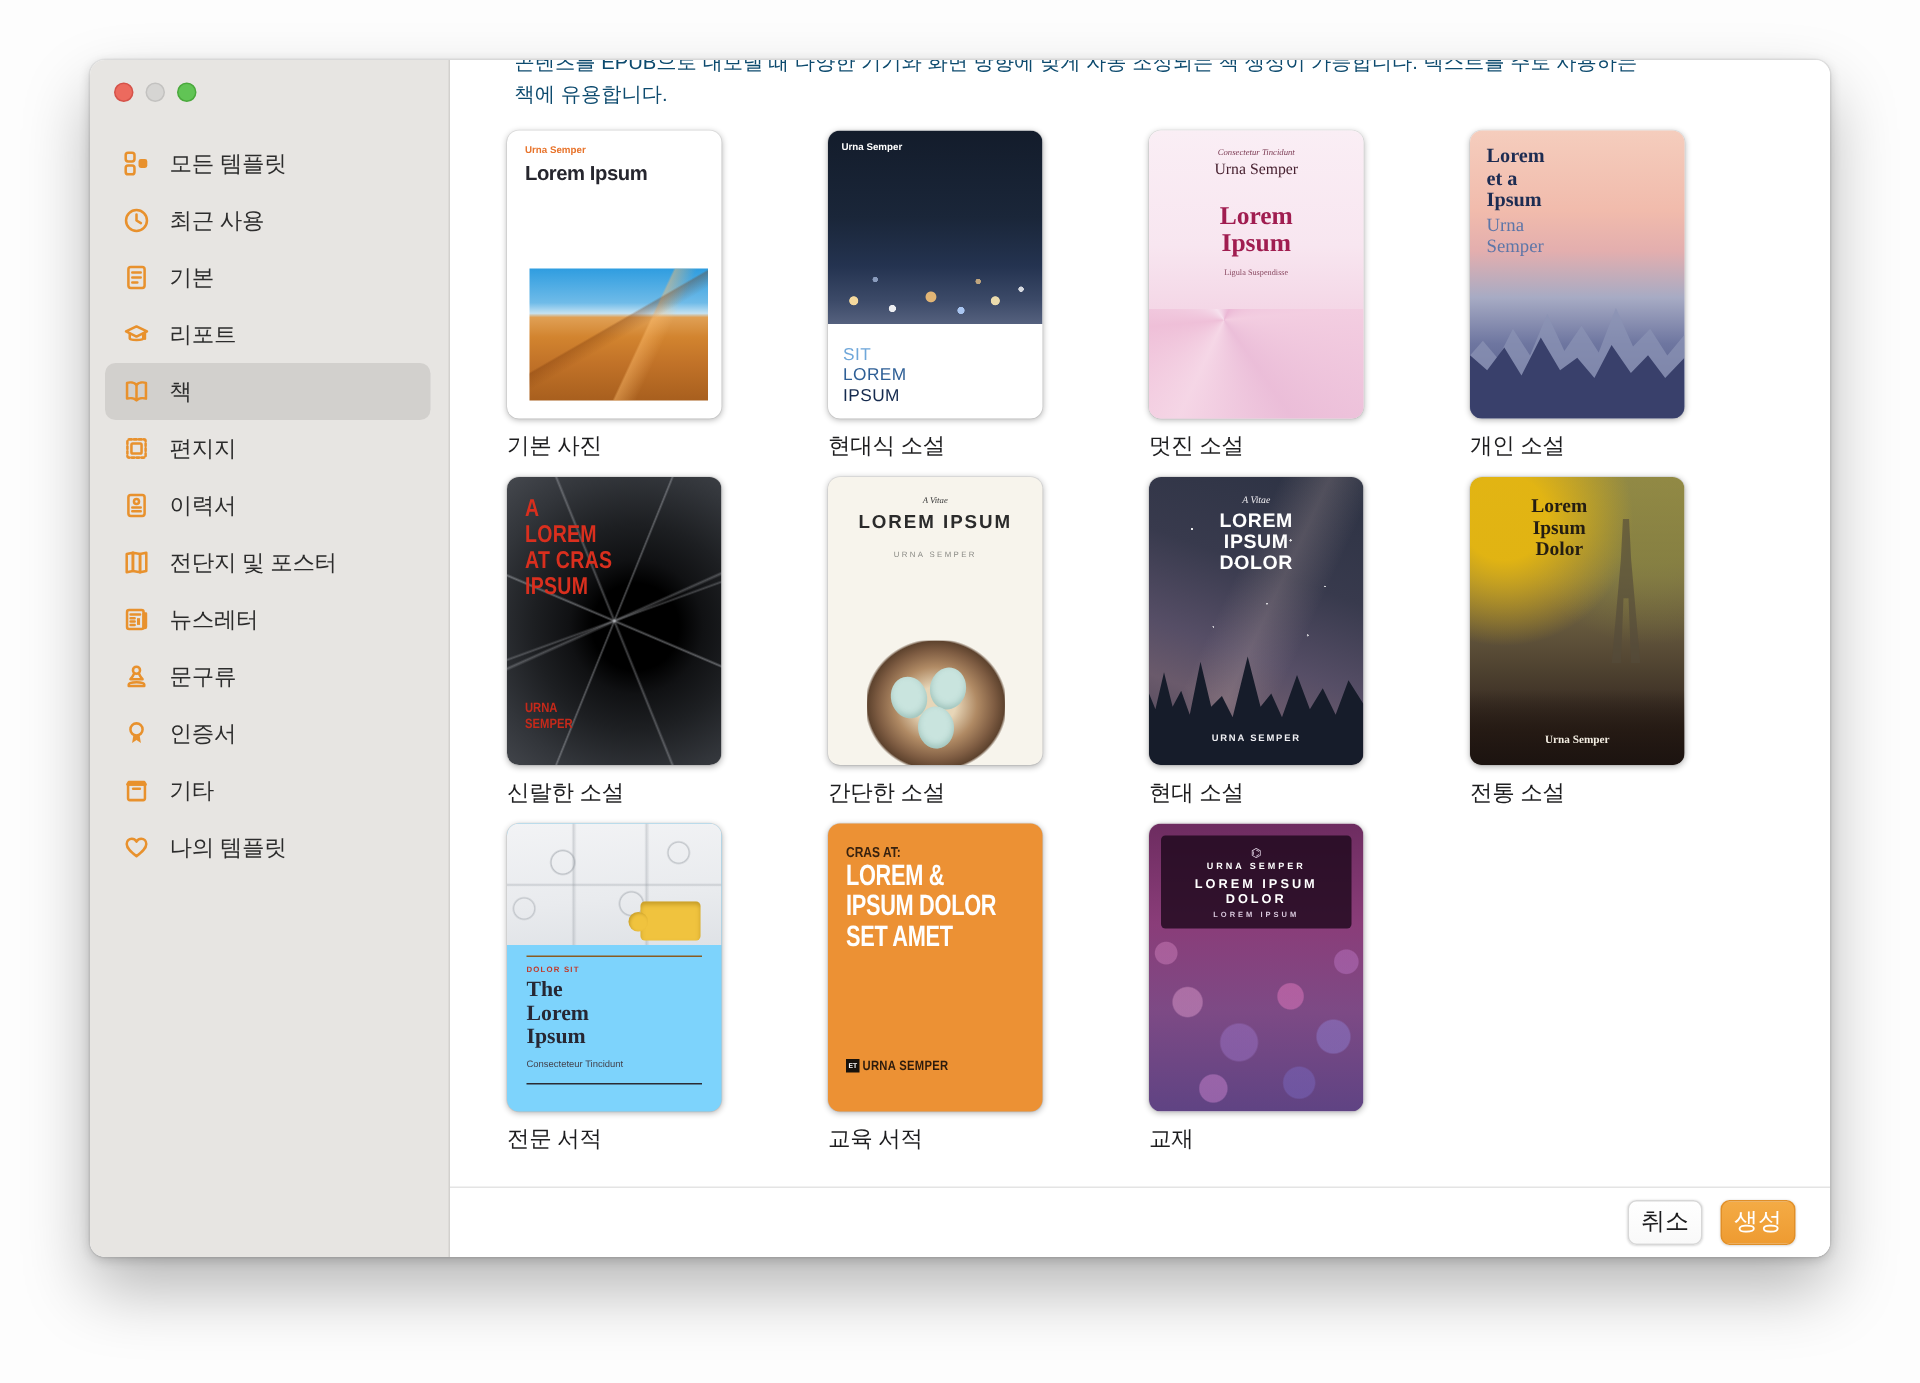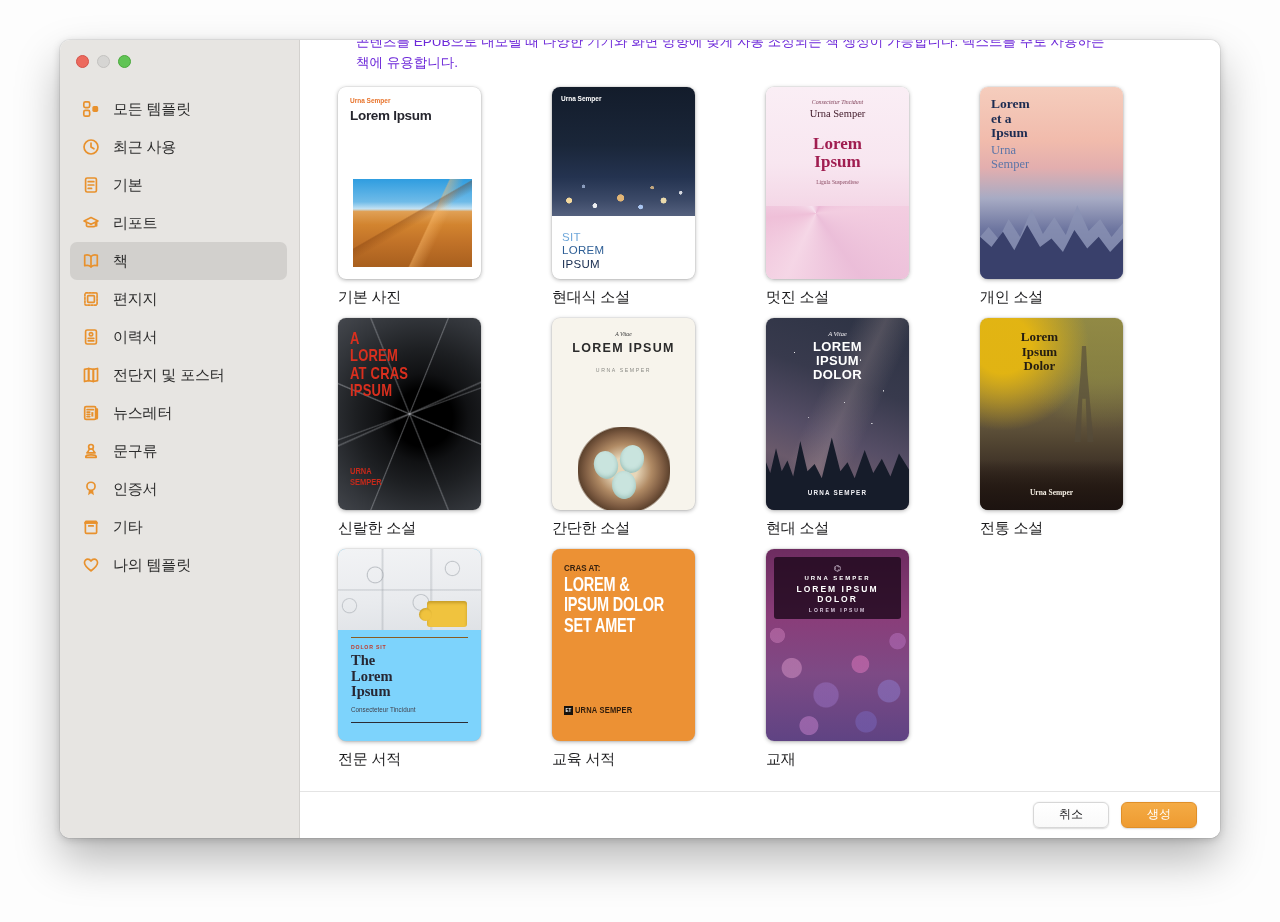--- a/index.html
+++ b/index.html
@@ -19,21 +19,21 @@
   .nav { margin-top:22px; }
   .nav-item { display:flex; align-items:center; height:38px; margin:0 12px 0 10px; padding-left:11px; border-radius:7px; cursor:default; }
   .nav-item.selected { background:#d2d0cd; }
   .nav-item .nicon { width:19px; height:19px; flex:none; display:flex; align-items:center; justify-content:center; }
   .nav-item .nicon svg { width:18px; height:18px; stroke:#e8912d; fill:none; stroke-width:1.5; stroke-linecap:round; stroke-linejoin:round; }
   .nav-item .nlabel { margin-left:13px; font-size:15px; color:#2c2c2c; letter-spacing:-.2px; }
 
   
   .content { flex:1; display:flex; flex-direction:column; background:#fff; min-width:0; }
   .scroll { flex:1; overflow:hidden; position:relative; }
-  .desc { margin:-9px 0 0 56px; color:#6d28d9; font-size:13.5px; line-height:21px; }
+  .desc { margin:-9px 0 0 43px; color:#0c4a6e; font-size:13.5px; line-height:21px; }
   .desc div { white-space:nowrap; }
 
   .grid { display:grid; grid-template-columns:repeat(4,214px); margin:14px 0 0 38px; row-gap:8px; }
   .tile { display:flex; flex-direction:column; align-items:flex-start; cursor:default; }
   .cover { width:143px; height:192px; border-radius:8px; position:relative; overflow:hidden;
     box-shadow:0 1px 4px rgba(0,0,0,.30), 0 0 0 .5px rgba(0,0,0,.08); background:#fff; }
   .tile.sel .cover { width:146px; height:196px; border:4px solid #e8912d; border-radius:15px; box-shadow:none; background:#fff; }
   .tlabel { margin-top:9px; height:22px; font-size:15px; color:#1d1d1f; letter-spacing:-.2px; }
   .badge { margin-top:4px; background:#ee9b37; border:2px solid #fff; box-shadow:0 0 0 .5px #e8912d,0 1px 2px rgba(0,0,0,.2);
     color:#fff; font-size:13.5px; font-weight:bold; padding:1px 10px 2px; border-radius:20px; }
@@ -171,21 +171,21 @@
       linear-gradient(180deg,#6d2c60 0%,#8a3d79 35%,#7d4a85 65%,#5f4383 100%); }
   .c-text .band { position:absolute; left:8px; right:8px; top:8px; height:62px; background:rgba(26,6,24,.78); border-radius:3px;
     text-align:center; color:#fff; }
   .c-text .micon { margin-top:7px; font-size:8px; letter-spacing:0; color:#e9dced; }
   .c-text .au { margin-top:2px; font-size:6px; font-weight:bold; letter-spacing:2px; }
   .c-text .ti { margin-top:3px; font-size:8.5px; font-weight:800; letter-spacing:2px; }
   .c-text .st { margin-top:3px; font-size:5px; font-weight:bold; letter-spacing:2px; color:#d9c9dd; }
 
   
   .footer { height:47px; border-top:1px solid #e4e4e4; display:flex; align-items:center; justify-content:flex-end; padding-right:23px; gap:12px; background:#fff; }
-  .btn { font-size:12px; padding:3px 25px 4px; border-radius:6px; cursor:default; }
+  .btn { font-size:16px; padding:3px 8px 4px; border-radius:6px; cursor:default; }
   .btn.cancel { background:linear-gradient(#ffffff,#f9f9f9); border:1px solid #d7d7d7; box-shadow:0 .5px 1.5px rgba(0,0,0,.15); color:#1c1c1e; }
   .btn.create { background:linear-gradient(#f4ab45,#ee9b31); color:#fff; border:1px solid #e08f28; box-shadow:0 .5px 1.5px rgba(0,0,0,.15); }
 </style>
 </head>
 <body>
 
 <div class="window">
 
   <div class="sidebar">
     <div class="traffic">

